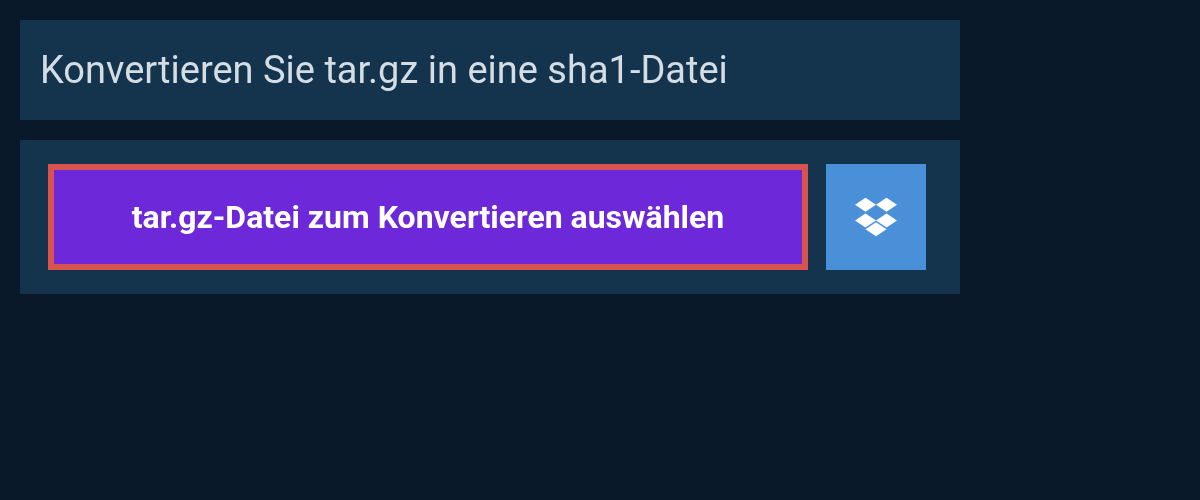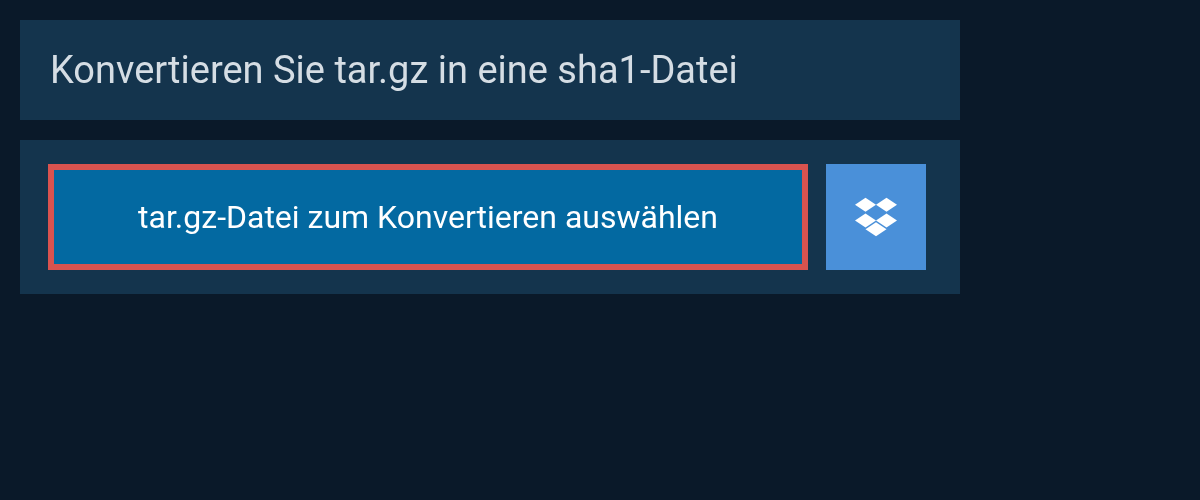--- a/index.html
+++ b/index.html
@@ -9,46 +9,46 @@
     }
     body {
       width: 1200px;
       height: 500px;
       background: #0a1929;
       font-family: -apple-system, BlinkMacSystemFont, "Segoe UI", Roboto, Helvetica, Arial, sans-serif;
       overflow: hidden;
     }
     .header {
       background: #14344d;
-      padding: 28px 30px;
+      padding: 28px 20px;
       margin: 20px 20px 0 20px;
       width: fit-content;
       min-width: 940px;
     }
     .header-title {
       color: #d5dde4;
       font-size: 38px;
       font-weight: 400;
     }
     .upload-panel {
       background: #14344d;
       margin: 20px;
       padding: 24px 28px;
       width: 940px;
       display: flex;
       gap: 18px;
       align-items: stretch;
     }
     .file-select-button {
       flex: 0 0 auto;
-      background: #0369a1;
+      background: #6d28d9;
       border: 6px solid #d9534f;
       color: #ffffff;
       font-size: 32px;
-      font-weight: 400;
+      font-weight: 700;
       padding: 28px 36px;
       cursor: pointer;
       display: flex;
       align-items: center;
       justify-content: center;
       text-align: center;
       width: 760px;
     }
     .dropbox-button {
       background: #4a90d9;

